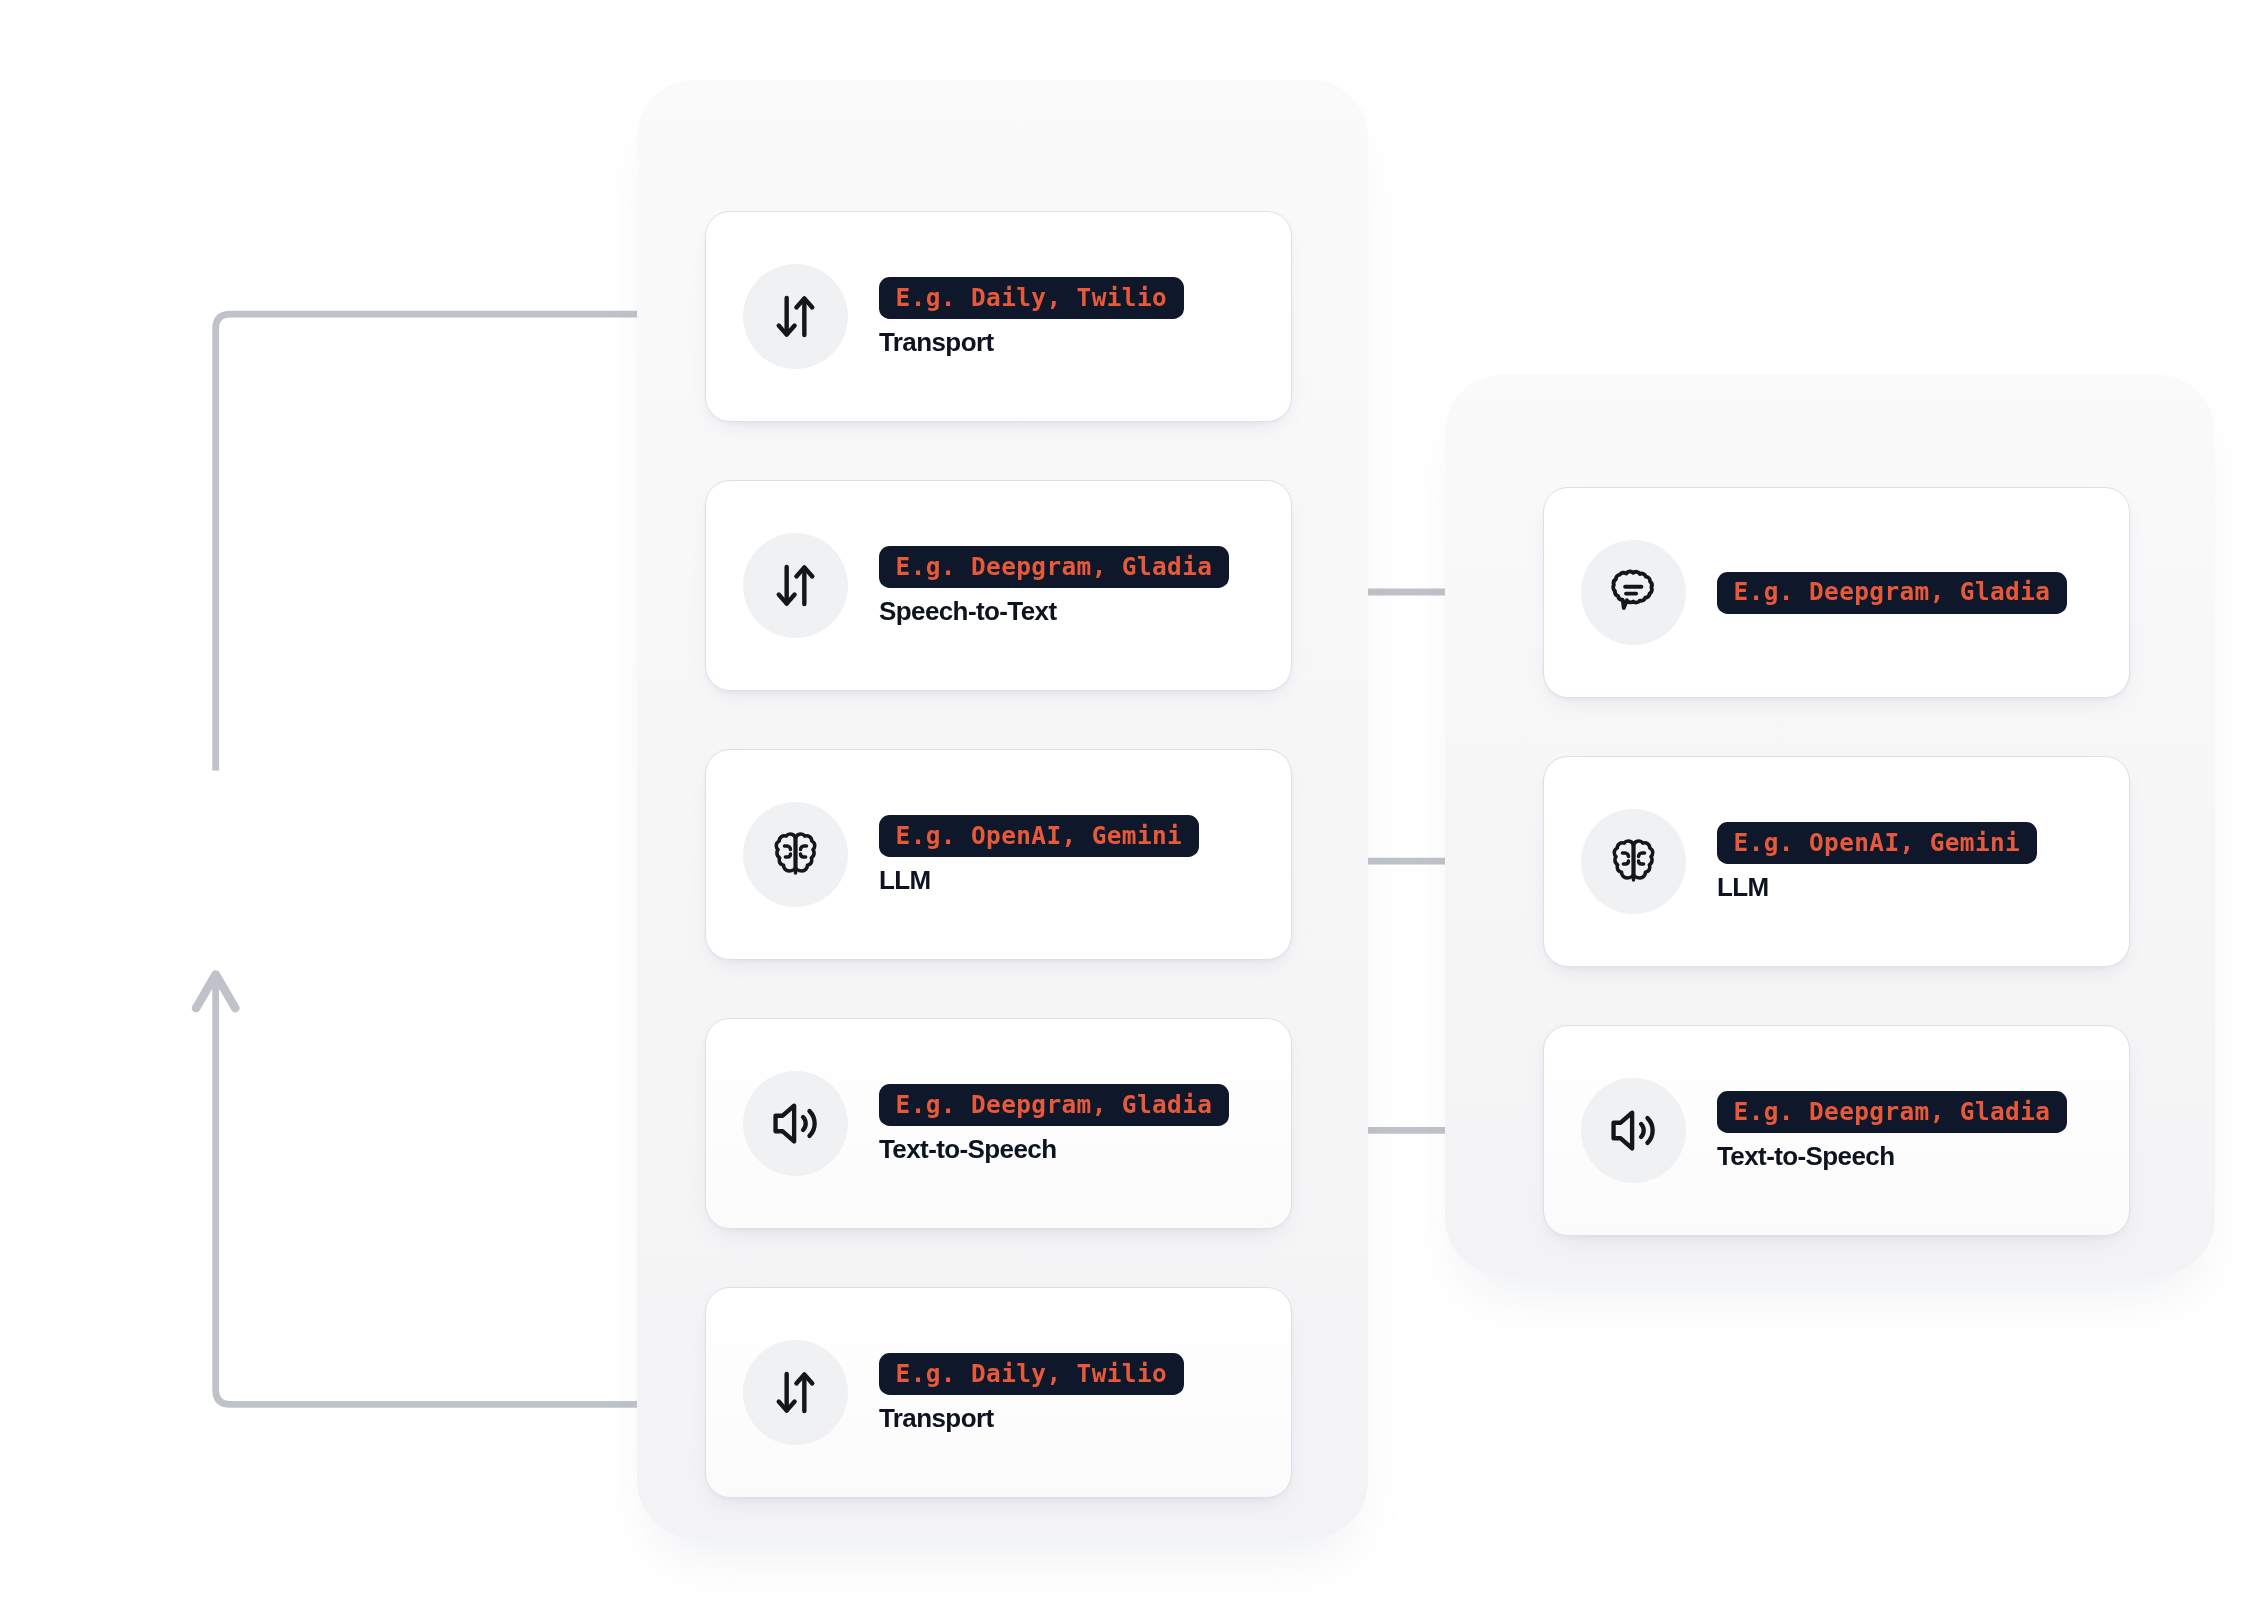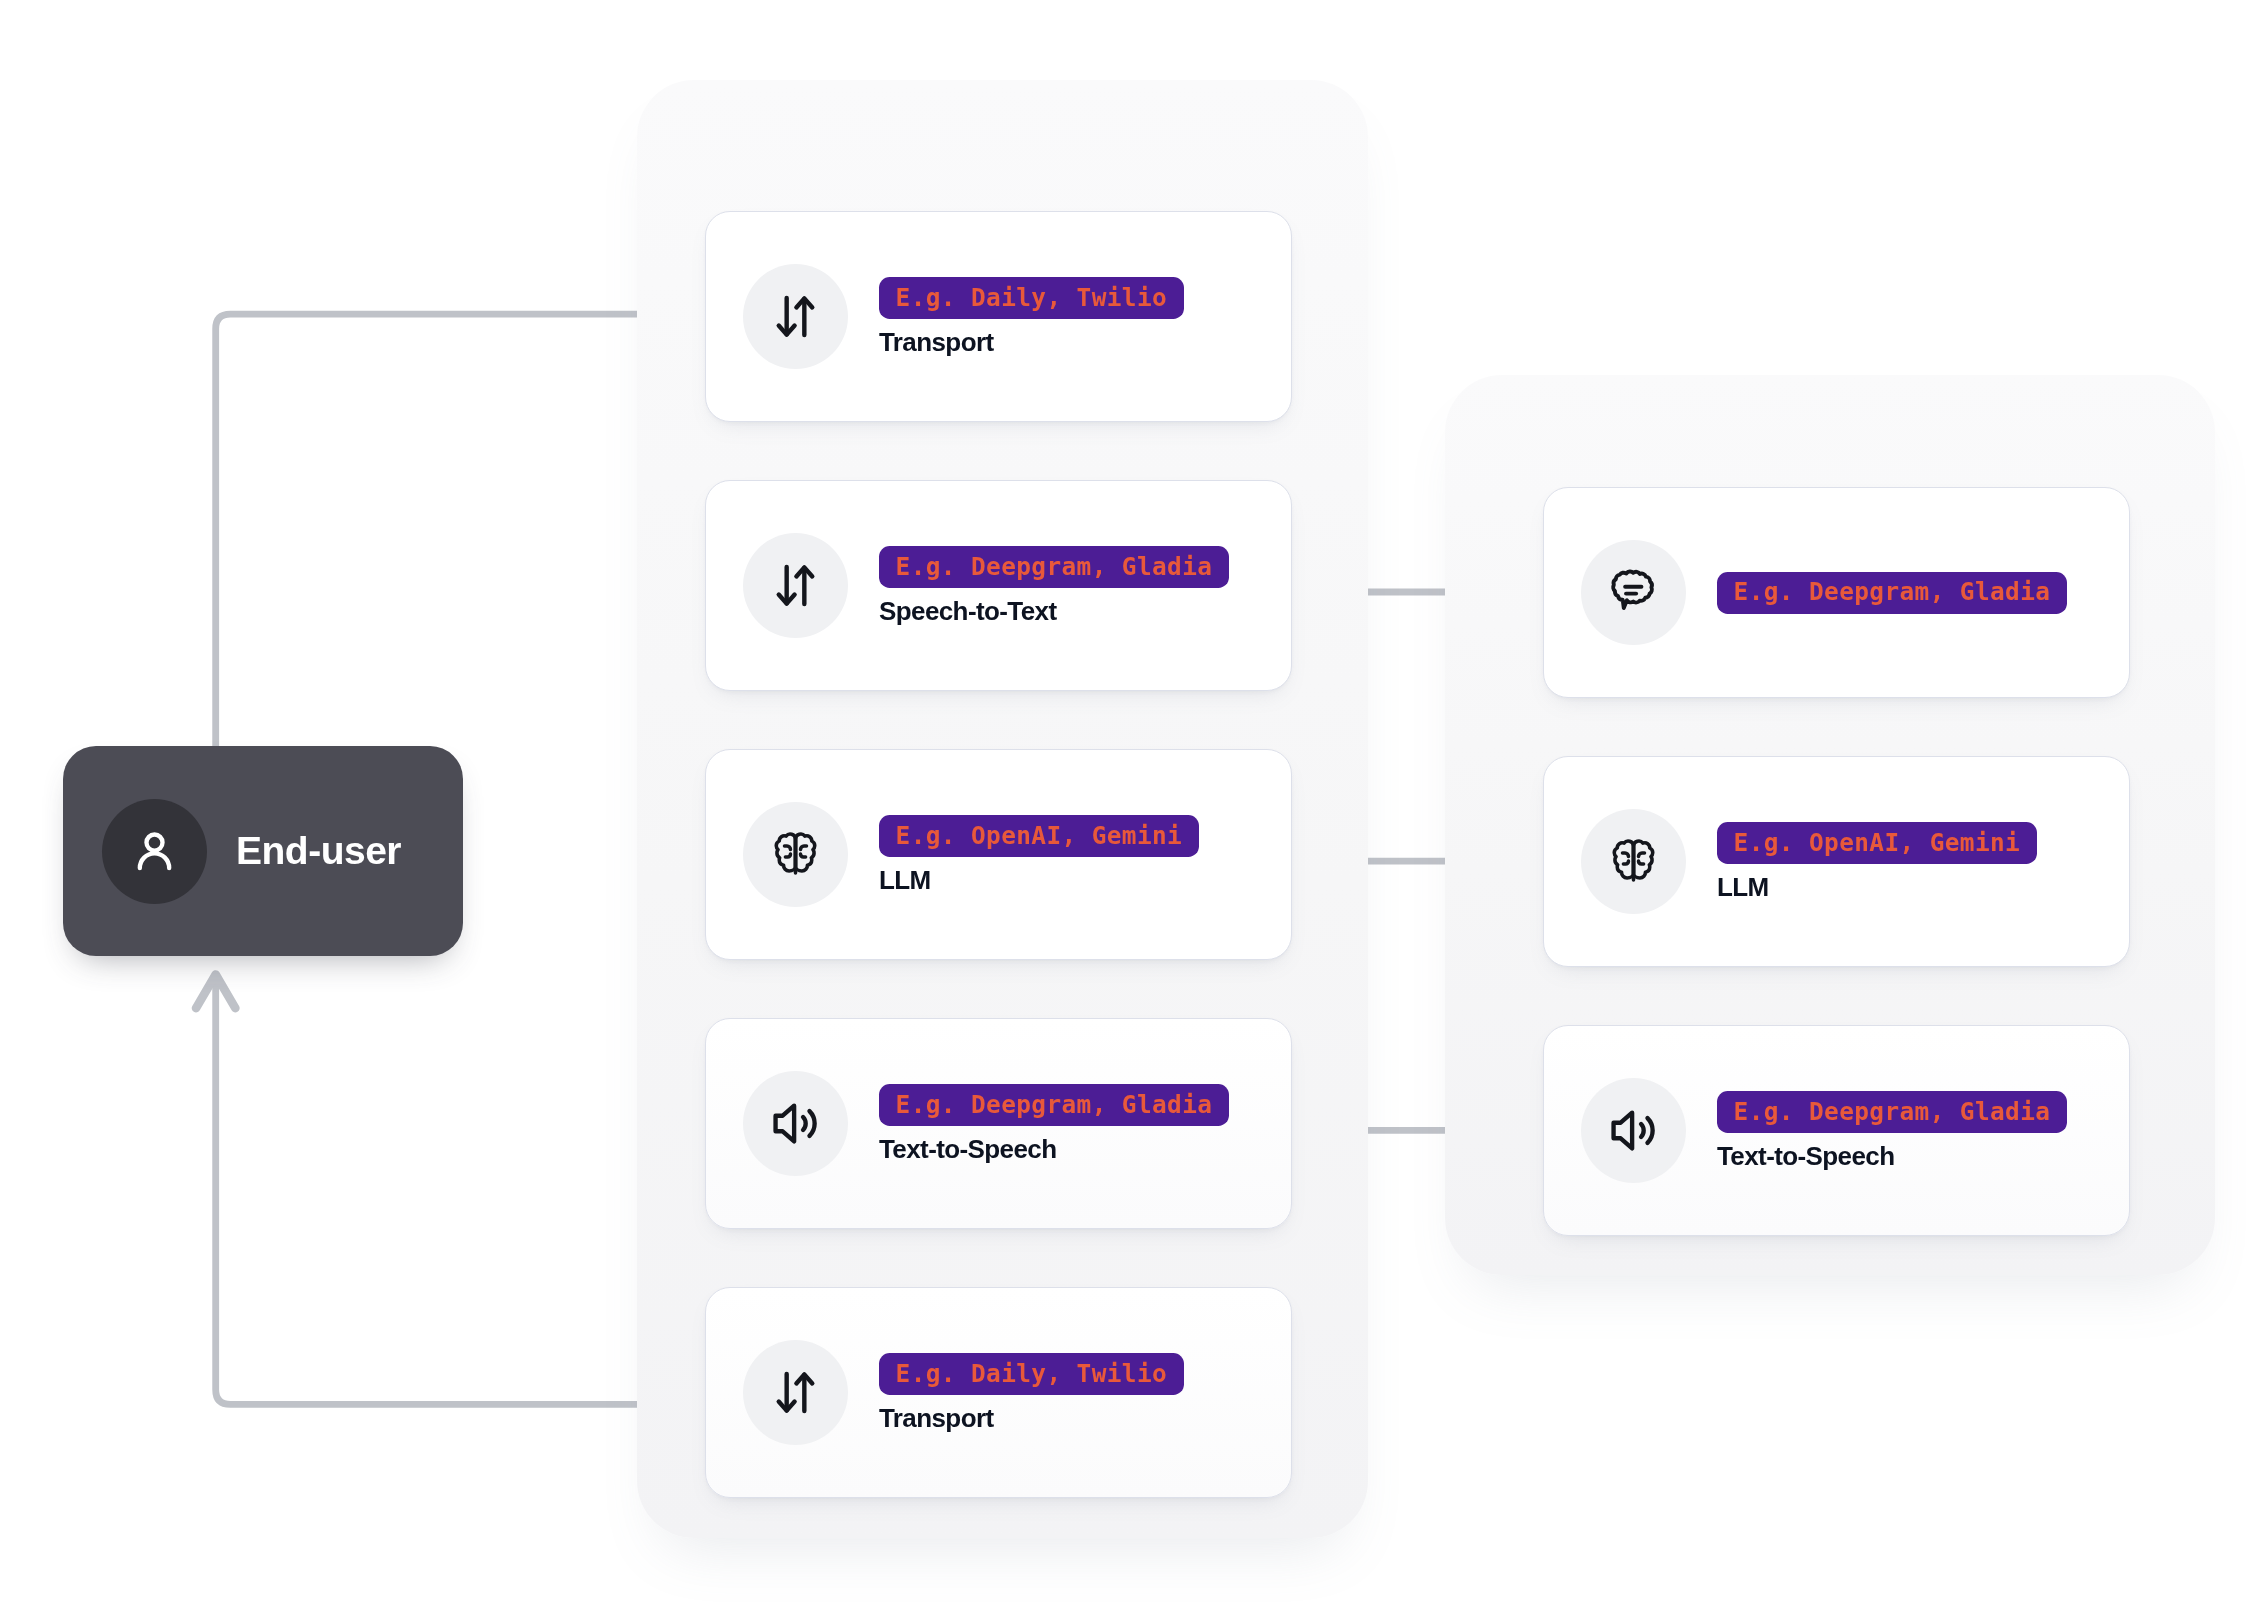--- a/index.html
+++ b/index.html
@@ -38,21 +38,21 @@
     width:105px;height:105px;border-radius:50%;
     background:#f0f1f3;flex:0 0 105px;
     display:flex;align-items:center;justify-content:center;
     margin-left:37px;
   }
   .ico svg{display:block;}
   .body{margin-left:31px;display:flex;flex-direction:column;gap:9.8px;}
   .body.center{justify-content:center;}
   .badge{
     align-self:flex-start;
-    background:#4c1d95;color:#e8593a;
+    background:#0f172a;color:#e8593a;
     font-family:"DejaVu Sans Mono","Liberation Mono",monospace;
     font-size:24.4px;font-weight:700;letter-spacing:0.4px;
     padding:8.8px 16.6px;border-radius:10.7px;white-space:nowrap;line-height:1;
   }
   .title{
     font-size:26px;font-weight:700;color:#0d1321;
     letter-spacing:-0.6px;line-height:1.05;white-space:nowrap;
   }
 
   
@@ -100,29 +100,20 @@
   </svg>
 
   <div class="panel" style="left:637px;top:80px;width:731px;height:1458px;">
     <div class="panel-title" style="top:130px;">PIPECAT BOT</div>
   </div>
 
   <div class="panel" style="left:1445px;top:375px;width:770px;height:900px;">
     <div class="panel-title" style="top:405px;">AI SERVICES</div>
   </div>
 
-  <div class="enduser" style="left:63px;top:746px;width:400px;height:210px;">
-    <div class="av">
-      <svg width="55" height="55" viewBox="0 0 24 24" fill="none" stroke="#ffffff" stroke-width="1.9" stroke-linecap="round" stroke-linejoin="round">
-        <circle cx="12" cy="8.1" r="3.5"></circle>
-        <path d="M5.6 19.2 a6.4 6.4 0 0 1 12.8 0"></path>
-      </svg>
-    </div>
-    <div class="lbl">End-user</div>
-  </div>
 
   <div class="card" style="left:705px;top:211px;width:587px;height:211px;">
     <div class="ico">
       <svg width="53" height="53" viewBox="0 0 24 24" fill="none" stroke="#14161c" stroke-width="2" stroke-linecap="round" stroke-linejoin="round">
         <path d="M8 3.6 L8 20"></path>
           <path d="M4.4 16.1 L8 20.2 L11.6 16.1"></path>
         <path d="M16 20.4 L16 4"></path>
           <path d="M12.4 7.9 L16 3.8 L19.6 7.9"></path>
       </svg>
     </div>

